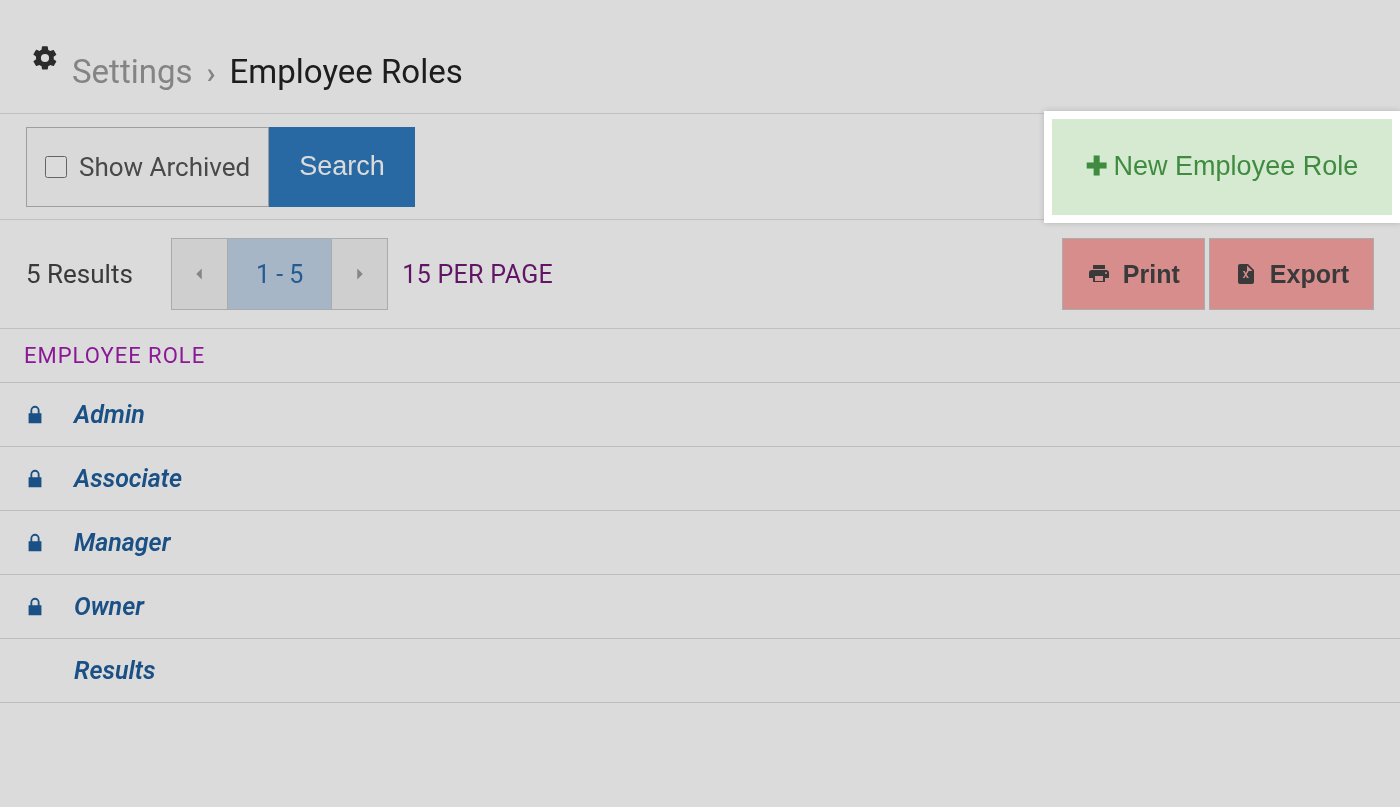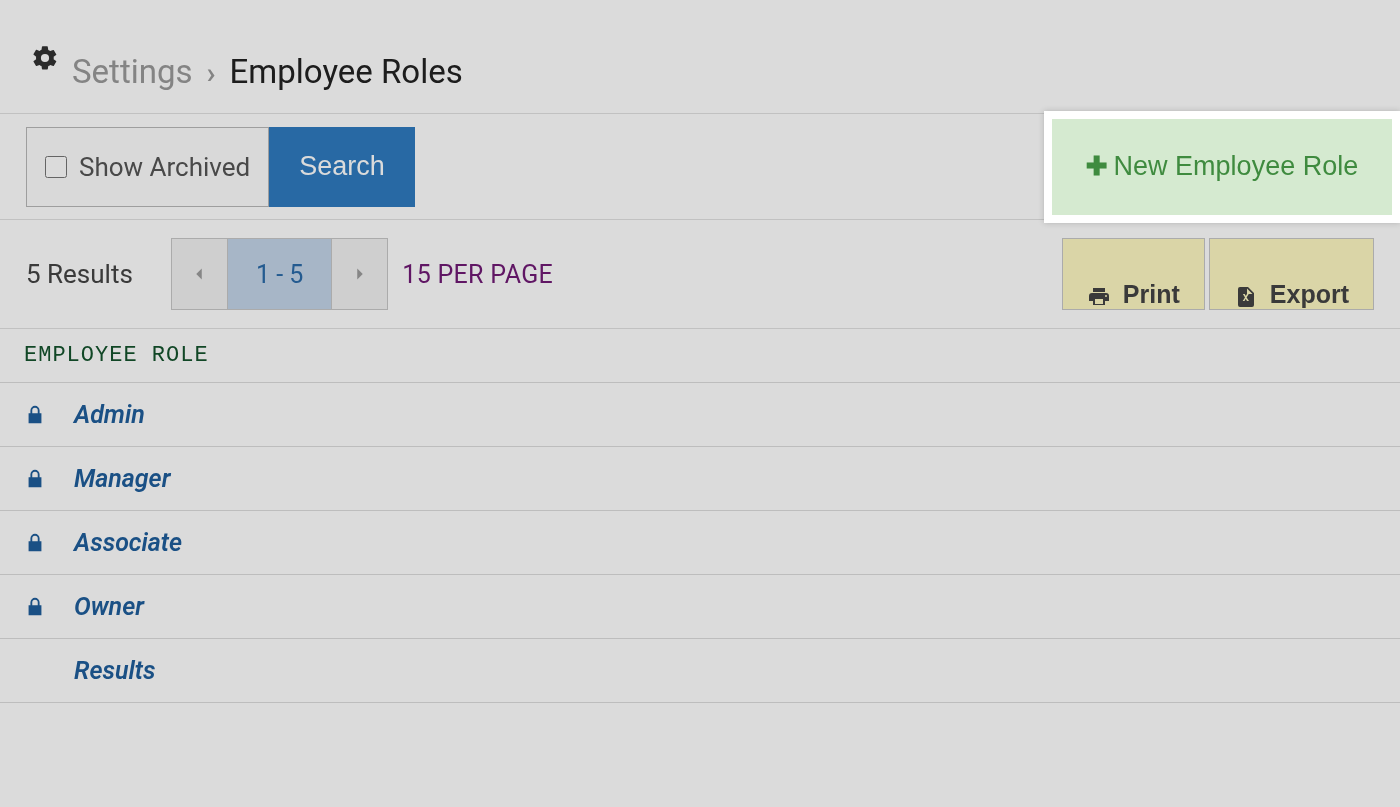--- a/index.html
+++ b/index.html
@@ -170,41 +170,40 @@
       margin-left: 14px;
       letter-spacing: 0.3px;
       cursor: pointer;
     }
     .resultsbar-right {
       display: flex;
       gap: 4px;
     }
     .tool-btn {
       border: 1px solid #c7c7c7;
-      background: #fef9c3;
+      background: #fca5a5;
       color: #444;
       font-size: 25px;
       font-weight: 600;
       padding: 0 24px;
       height: 72px;
       display: flex;
-      align-items: flex-end;
+      align-items: center;
       cursor: pointer;
     }
     .tool-btn .ic { margin-right: 12px; display: inline-flex; }
     .tool-btn svg { fill: #444; }
 
     
     .table-header {
       padding: 14px 24px;
       font-size: 22px;
       letter-spacing: 1px;
-      color: #14532d;
+      color: #a21caf;
       border-bottom: 1px solid #dcdcdc;
-      font-family: Liberation Mono, monospace;
     }
 
     
     .row {
       display: flex;
       align-items: center;
       padding: 17px 24px;
       border-bottom: 1px solid #dcdcdc;
       color: #1f5e9b;
       font-size: 25px;
@@ -301,29 +300,29 @@
         </svg>
       </span>
       <span class="name">Admin</span>
     </div>
     <div class="row">
       <span class="lock">
         <svg style="" viewBox="0 0 24 24" width="22" height="22">
           <path d="M17 10V7a5 5 0 0 0-10 0v3H5v11h14V10ZM9 7a3 3 0 1 1 6 0v3H9Z"></path>
         </svg>
       </span>
-      <span class="name">Manager</span>
+      <span class="name">Associate</span>
     </div>
     <div class="row">
       <span class="lock">
         <svg style="" viewBox="0 0 24 24" width="22" height="22">
           <path d="M17 10V7a5 5 0 0 0-10 0v3H5v11h14V10ZM9 7a3 3 0 1 1 6 0v3H9Z"></path>
         </svg>
       </span>
-      <span class="name">Associate</span>
+      <span class="name">Manager</span>
     </div>
     <div class="row">
       <span class="lock">
         <svg style="" viewBox="0 0 24 24" width="22" height="22">
           <path d="M17 10V7a5 5 0 0 0-10 0v3H5v11h14V10ZM9 7a3 3 0 1 1 6 0v3H9Z"></path>
         </svg>
       </span>
       <span class="name">Owner</span>
     </div>
     <div class="row">

